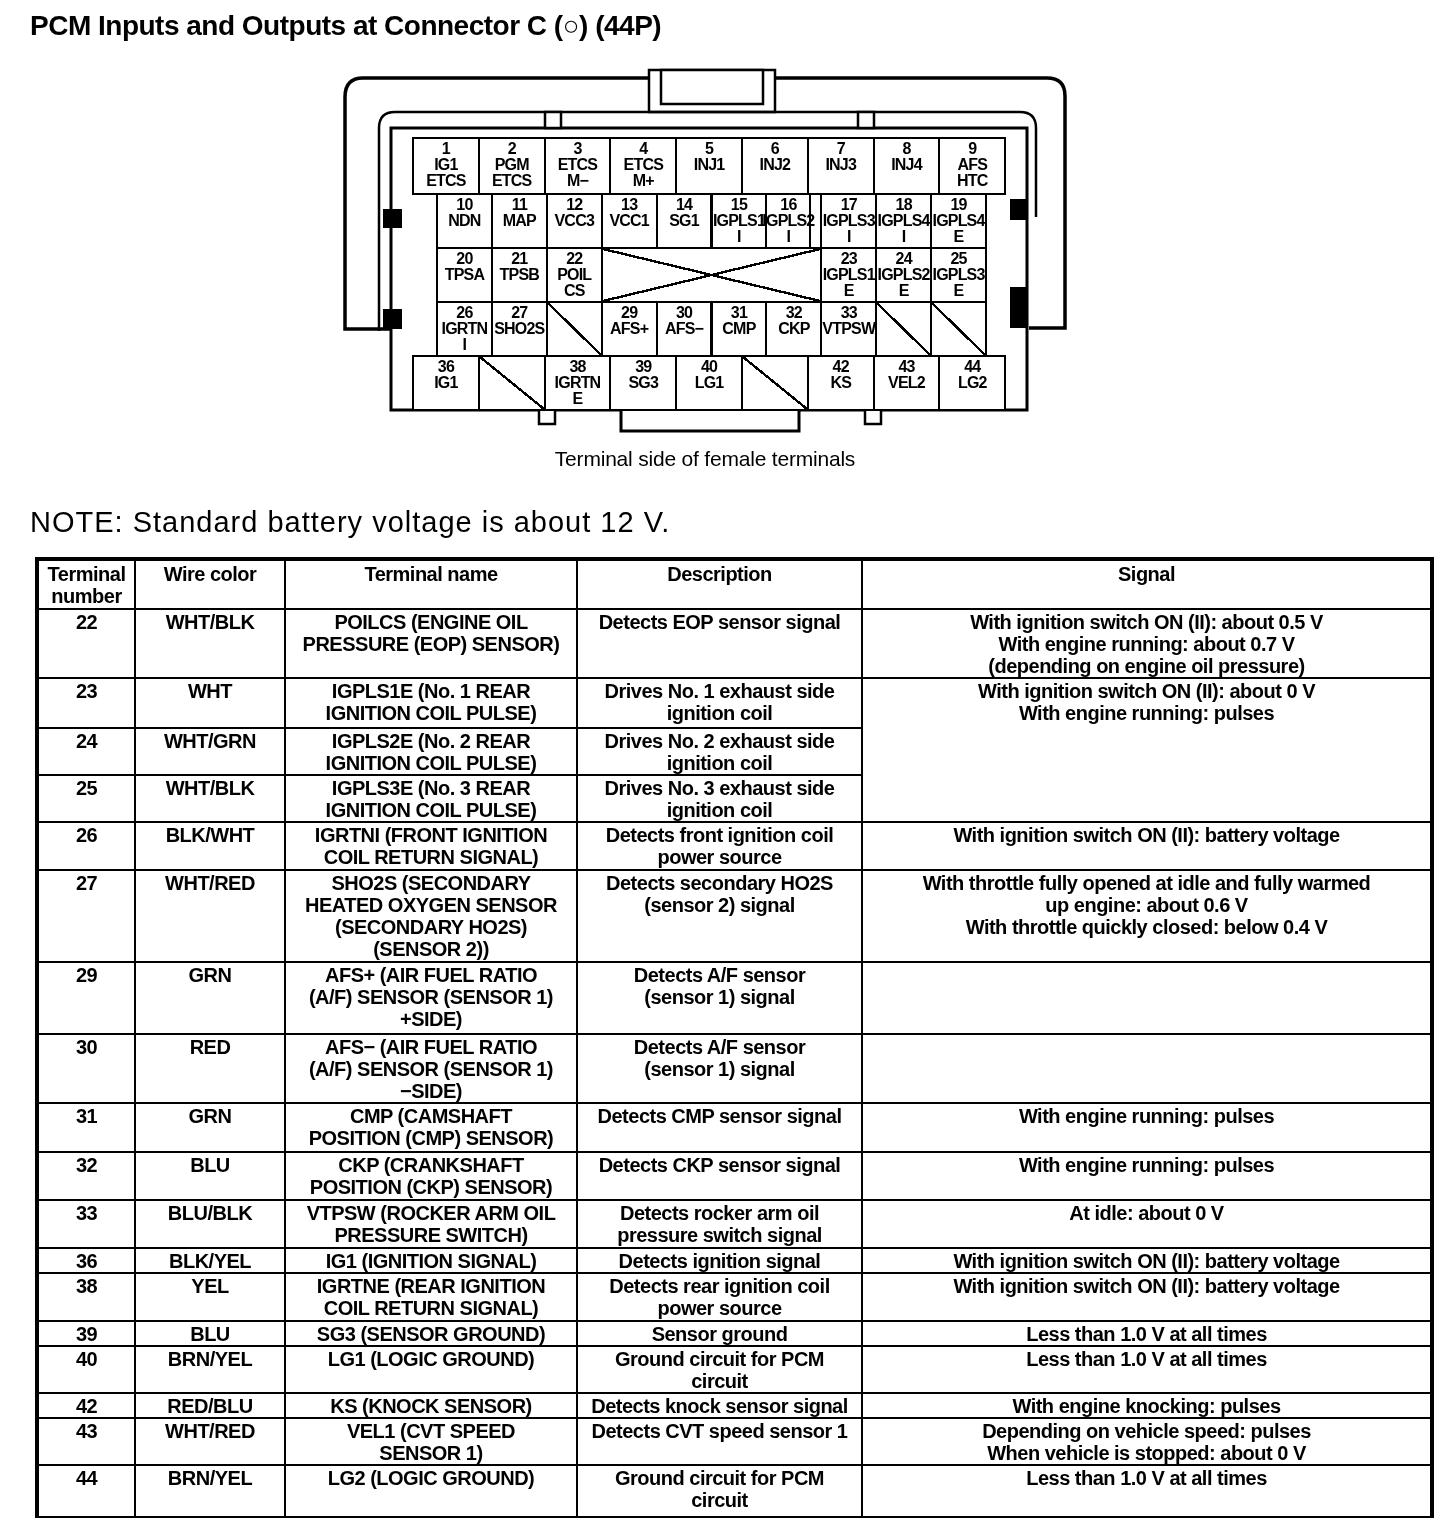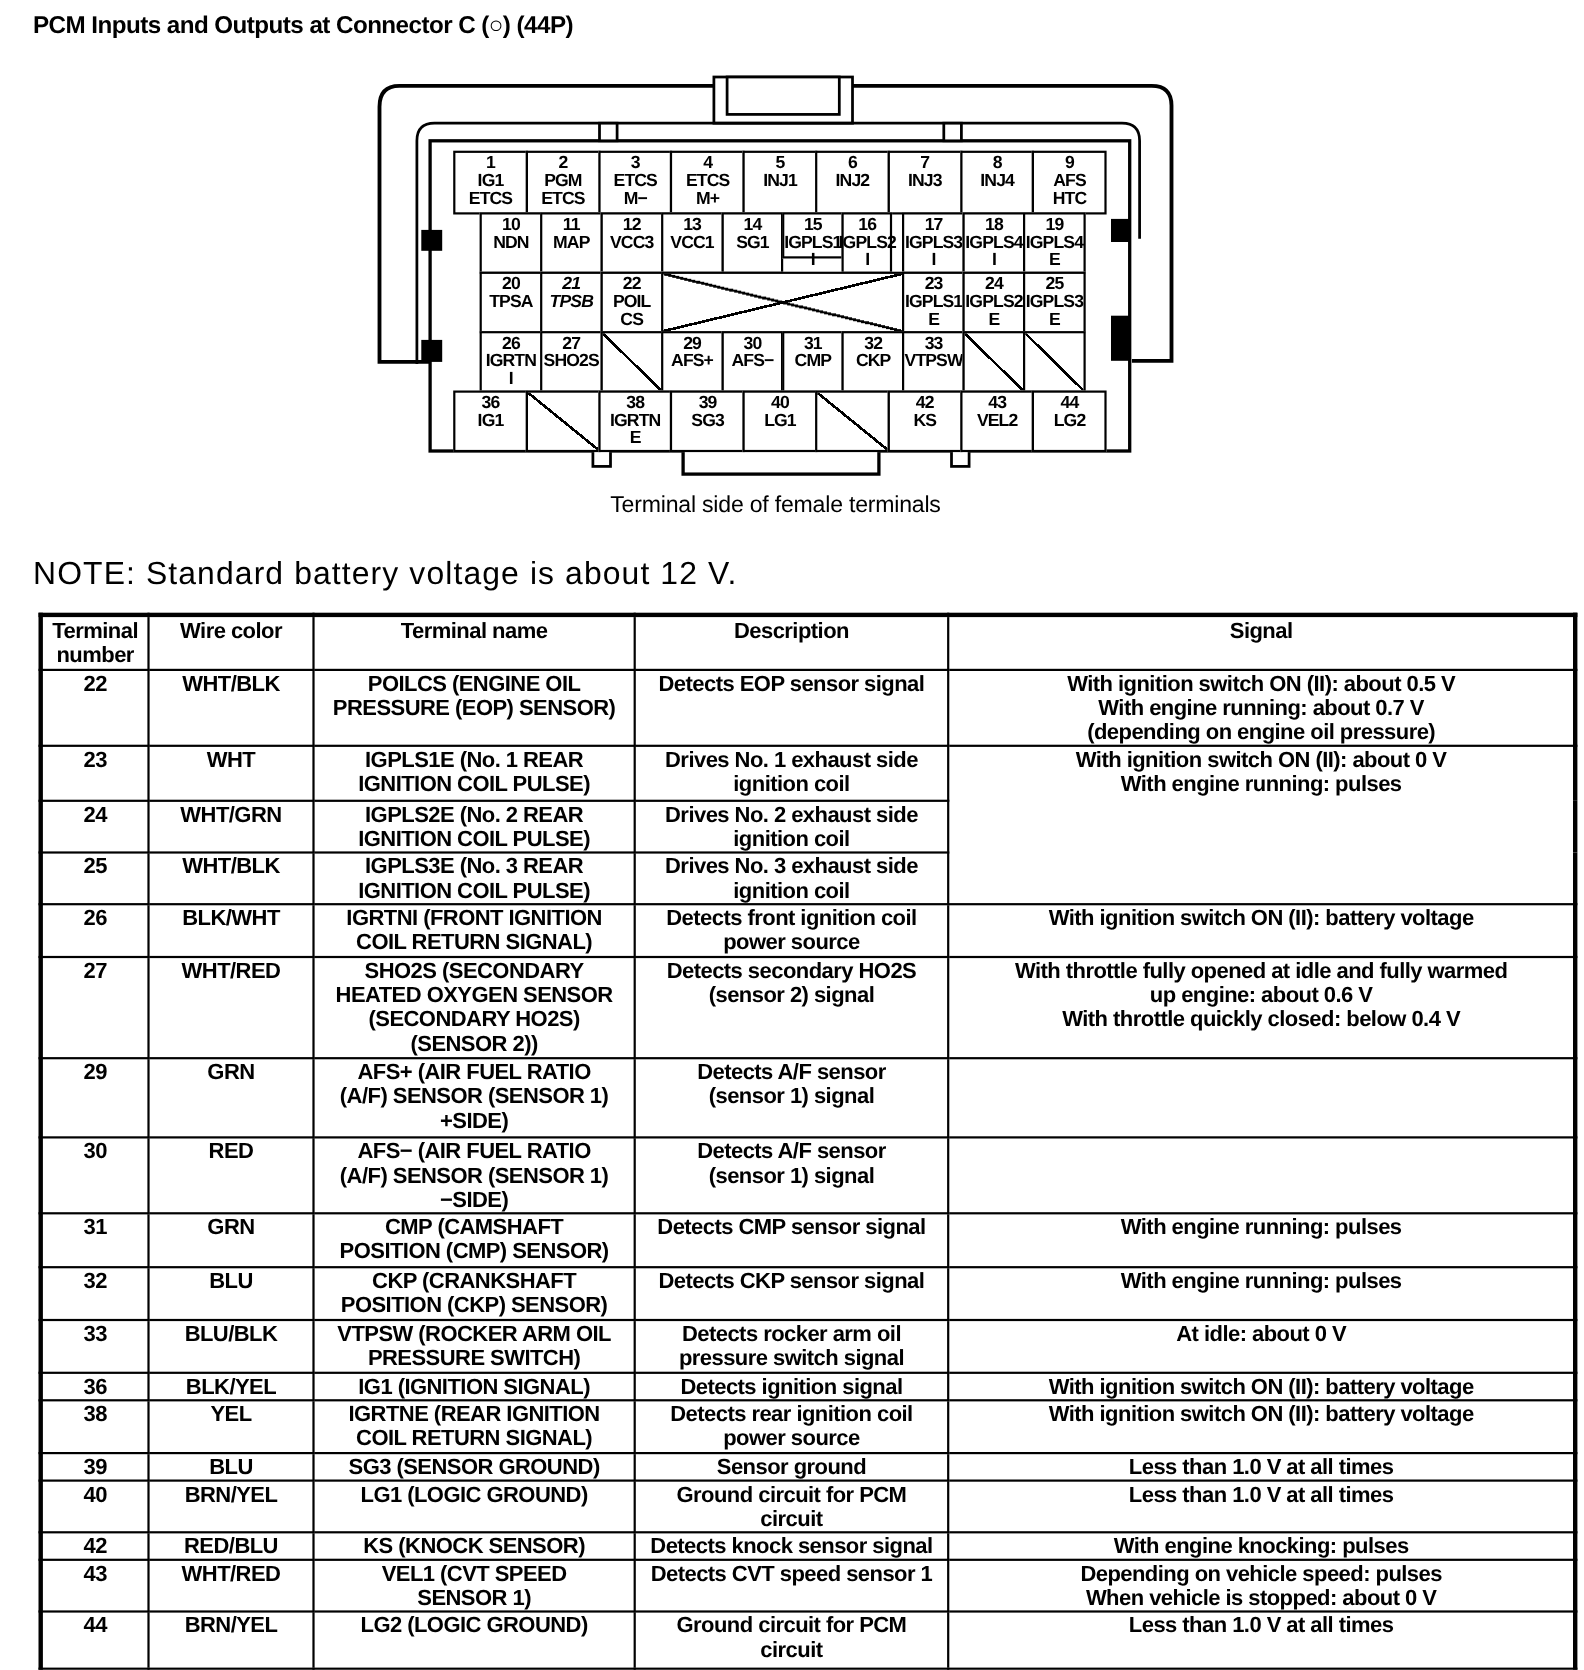--- a/index.html
+++ b/index.html
@@ -1,19 +1,19 @@
 <!DOCTYPE html>
 <html><head>
 <meta charset="utf-8">
 <style>
   html,body{margin:0;padding:0;background:#fff;}
   body{width:1440px;height:1518px;position:relative;color:#000;
        font-family:"Liberation Sans",sans-serif;overflow:hidden;}
 
-  .page-title{position:absolute;left:30px;top:10px;font-size:22px;font-weight:700;
+  .page-title{position:absolute;left:30px;top:10px;font-size:28px;font-weight:700;
               letter-spacing:-0.5px;white-space:nowrap;}
 
   #connector-svg{position:absolute;left:0;top:0;}
 
   
   .tcell{position:absolute;box-sizing:border-box;border:2px solid #000;background:#fff;
          display:flex;flex-direction:column;align-items:center;justify-content:flex-start;
          font-size:16px;line-height:16px;font-weight:700;letter-spacing:-0.8px;
          padding-top:2px;text-align:center;}
   .tcell.slash{background-image:linear-gradient(to right top,
@@ -119,21 +119,21 @@
       <div>VCC3</div>
     </div>
     <div class="tcell" style="left: 600.7px; top: 193px; width: 56.9px; height: 56px;">
       <div>13</div>
       <div>VCC1</div>
     </div>
     <div class="tcell" style="left: 655.6px; top: 193px; width: 56.9px; height: 56px;">
       <div>14</div>
       <div>SG1</div>
     </div>
-    <div class="tcell" style="left: 710.5px; top: 193px; width: 56.9px; height: 42px; text-align: center;">
+    <div class="tcell" style="left: 710.5px; top: 193px; width: 56.9px; height: 56px; text-align: center;">
       <div>15</div>
       <div>IGPLS1</div>
       <div>I</div>
     </div>
     <div class="tcell" style="left: 765.4px; top: 193px; width: 46px; height: 56px;">
       <div>16</div>
       <div>IGPLS2</div>
       <div>I</div>
     </div>
     <div class="tcell" style="left: 820.3px; top: 193px; width: 56.9px; height: 56px;">
@@ -148,21 +148,21 @@
     </div>
     <div class="tcell" style="left: 930.1px; top: 193px; width: 56.9px; height: 56px; text-align: right;">
       <div>19</div>
       <div>IGPLS4</div>
       <div>E</div>
     </div>
     <div class="tcell" style="left: 436px; top: 247px; width: 56.9px; height: 56px;">
       <div>20</div>
       <div>TPSA</div>
     </div>
-    <div class="tcell" style="left: 490.9px; top: 247px; width: 56.9px; height: 56px; font-style: italic;">
+    <div class="tcell" style="left: 490.9px; top: 247px; width: 56.9px; height: 56px;">
       <div>21</div>
       <div>TPSB</div>
     </div>
     <div class="tcell" style="left: 545.8px; top: 247px; width: 56.9px; height: 56px;">
       <div>22</div>
       <div>POIL</div>
       <div>CS</div>
     </div>
     <div class="tcell xcell" style="left: 600.7px; top: 247px; width: 221.6px; height: 56px;"></div>
     <div class="tcell" style="left: 820.3px; top: 247px; width: 56.9px; height: 56px;">

